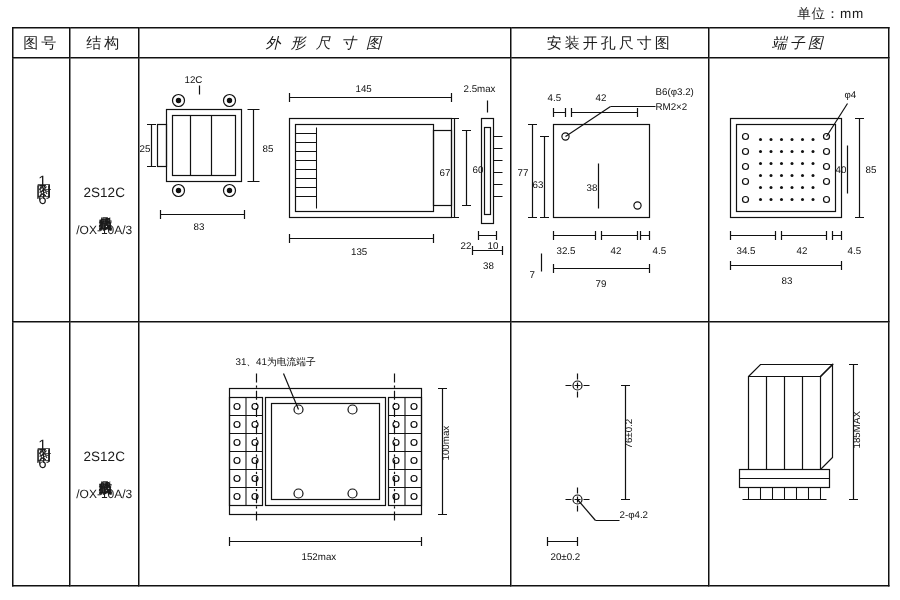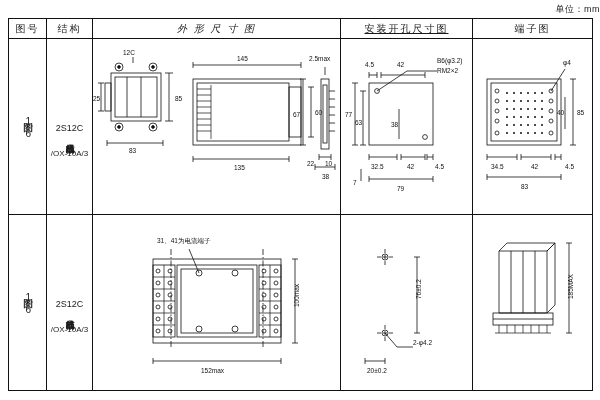--- a/index.html
+++ b/index.html
@@ -9,21 +9,21 @@
     background: #ffffff;
     font-family: "Liberation Sans", sans-serif;
     color: #1a1a1a;
     overflow: hidden;
   }
   .page { position: relative; width: 600px; height: 400px; }
 
   
   .unit-note {
     position: absolute;
-    right: 0; top: 3px;
+    right: 24px; top: 3px;
     font-size: 9px;
     letter-spacing: .5px;
   }
 
   
   table.main {
     position: absolute;
     left: 8px; top: 18px;
     width: 584px; height: 304px;
     border-collapse: collapse;
@@ -37,22 +37,22 @@
   }
   .hdr {
     height: 20px;
     font-size: 10px;
     font-weight: normal;
     letter-spacing: 2px;
   }
   .c-no { width: 38px; }
   .c-st { width: 46px; margin-left: 10px; }
   .c-out { width: 248px; font-style: italic; }
-  .c-hole { width: 132px; text-decoration: underline; }
-  .c-term { width: 120px; }
+  .c-hole { width: 132px; }
+  .c-term { width: 120px; font-style: italic; }
 
   
   .vert {
     writing-mode: vertical-rl;
     text-orientation: upright;
     font-size: 10px;
     line-height: 1.25;
     letter-spacing: 1px;
     display: inline-block;
   }

